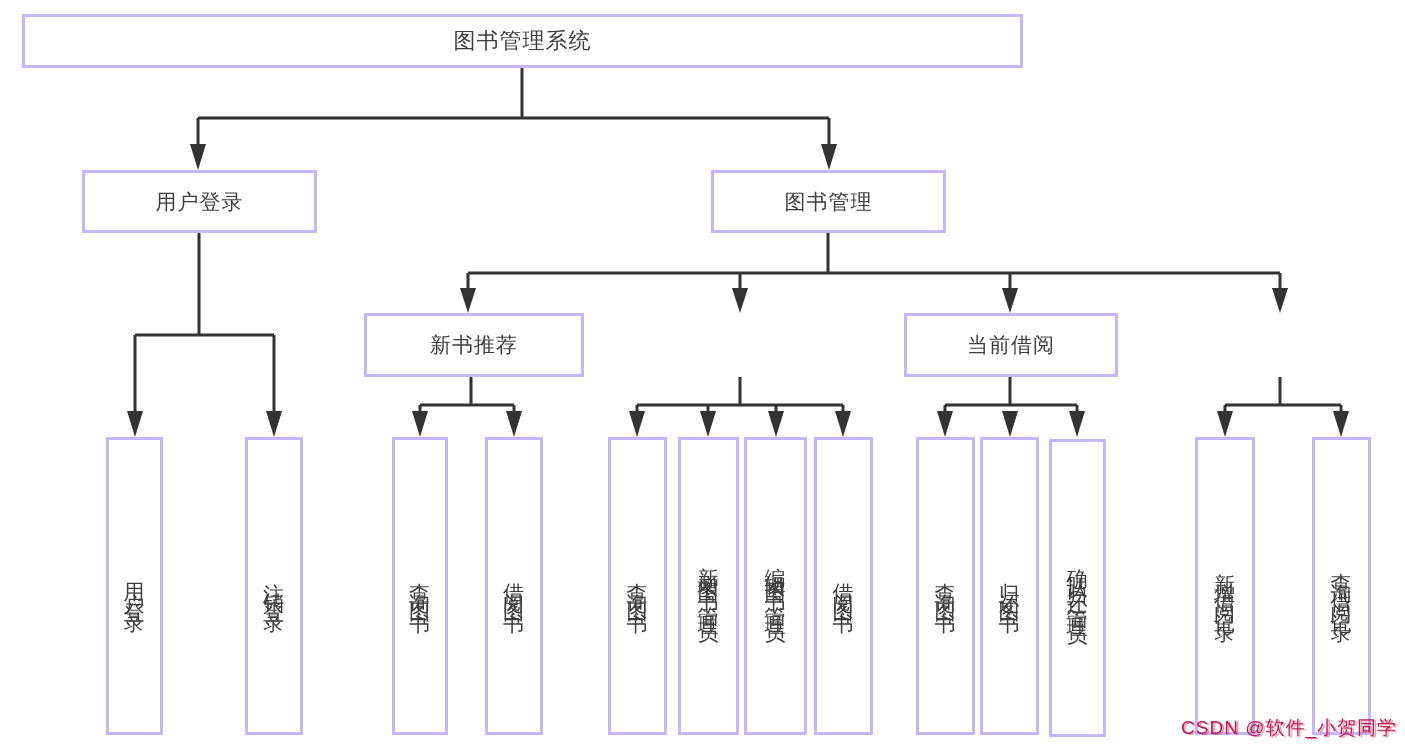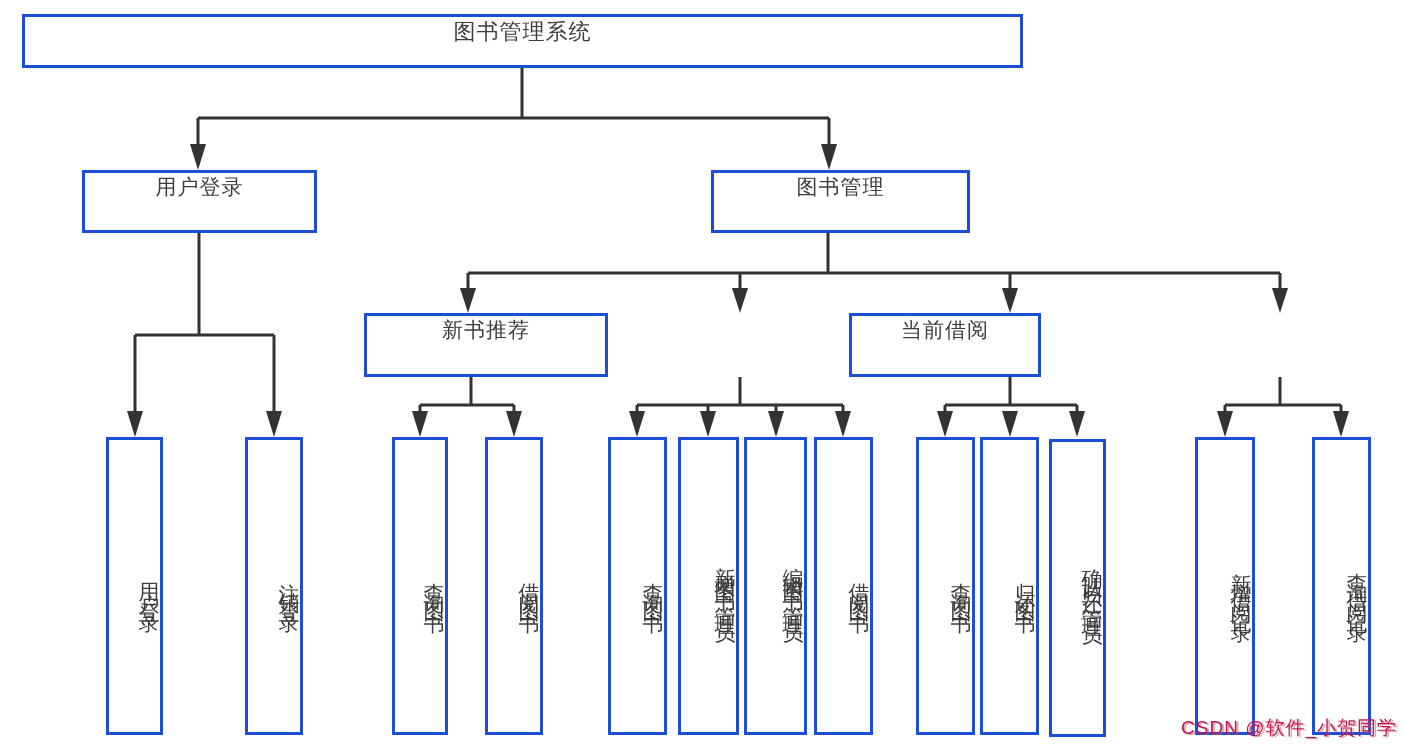--- a/index.html
+++ b/index.html
@@ -2,22 +2,22 @@
 <html><head>
 <meta charset="utf-8">
 <style>
   html,body{margin:0;padding:0;background:#fff;}
   #canvas{
     position:relative;width:1405px;height:747px;background:#ffffff;overflow:hidden;
     font-family:"Liberation Sans","DejaVu Sans",sans-serif;
   }
   #wires{position:absolute;left:0;top:0;z-index:0;}
   .box{
-    position:absolute;background:#ffffff;border:3px solid #1d4ed8;box-sizing:border-box;
-    display:flex;align-items:flex-start;justify-content:center;
+    position:absolute;background:#ffffff;border:3px solid #c4b5fd;box-sizing:border-box;
+    display:flex;align-items:center;justify-content:center;
     color:#3d3d3d;z-index:1;text-align:center;
   }
   .hbox{font-size:21px;letter-spacing:1px;}
   .root{font-size:22px;}
   .vbox{
     writing-mode:vertical-rl;text-orientation:mixed;
     font-size:21px;letter-spacing:10px;line-height:1;
   }
   .vbox.long{letter-spacing:8px;}
   .watermark{
@@ -96,28 +96,28 @@
     </g>
   </svg>
 
   <div class="box hbox root" style="left:22px;top:14px;width:1001px;height:54px;">
     <span>图书管理系统</span>
   </div>
 
   <div class="box hbox" style="left:82px;top:170px;width:235px;height:63px;">
     <span>用户登录</span>
   </div>
-  <div class="box hbox" style="left:711px;top:170px;width:259px;height:63px;">
+  <div class="box hbox" style="left:711px;top:170px;width:235px;height:63px;">
     <span>图书管理</span>
   </div>
 
-  <div class="box hbox" style="left:364px;top:313px;width:244px;height:64px;">
+  <div class="box hbox" style="left:364px;top:313px;width:220px;height:64px;">
     <span>新书推荐</span>
   </div>
-  <div class="box hbox" style="left:849px;top:313px;width:192px;height:64px;">
+  <div class="box hbox" style="left:904px;top:313px;width:214px;height:64px;">
     <span>当前借阅</span>
   </div>
 
   <div class="box vbox" style="left:106px;top:437px;width:57px;height:298px;">
     <span>用户登录</span>
   </div>
   <div class="box vbox" style="left:245px;top:437px;width:58px;height:298px;">
     <span>注销登录</span>
   </div>
 

